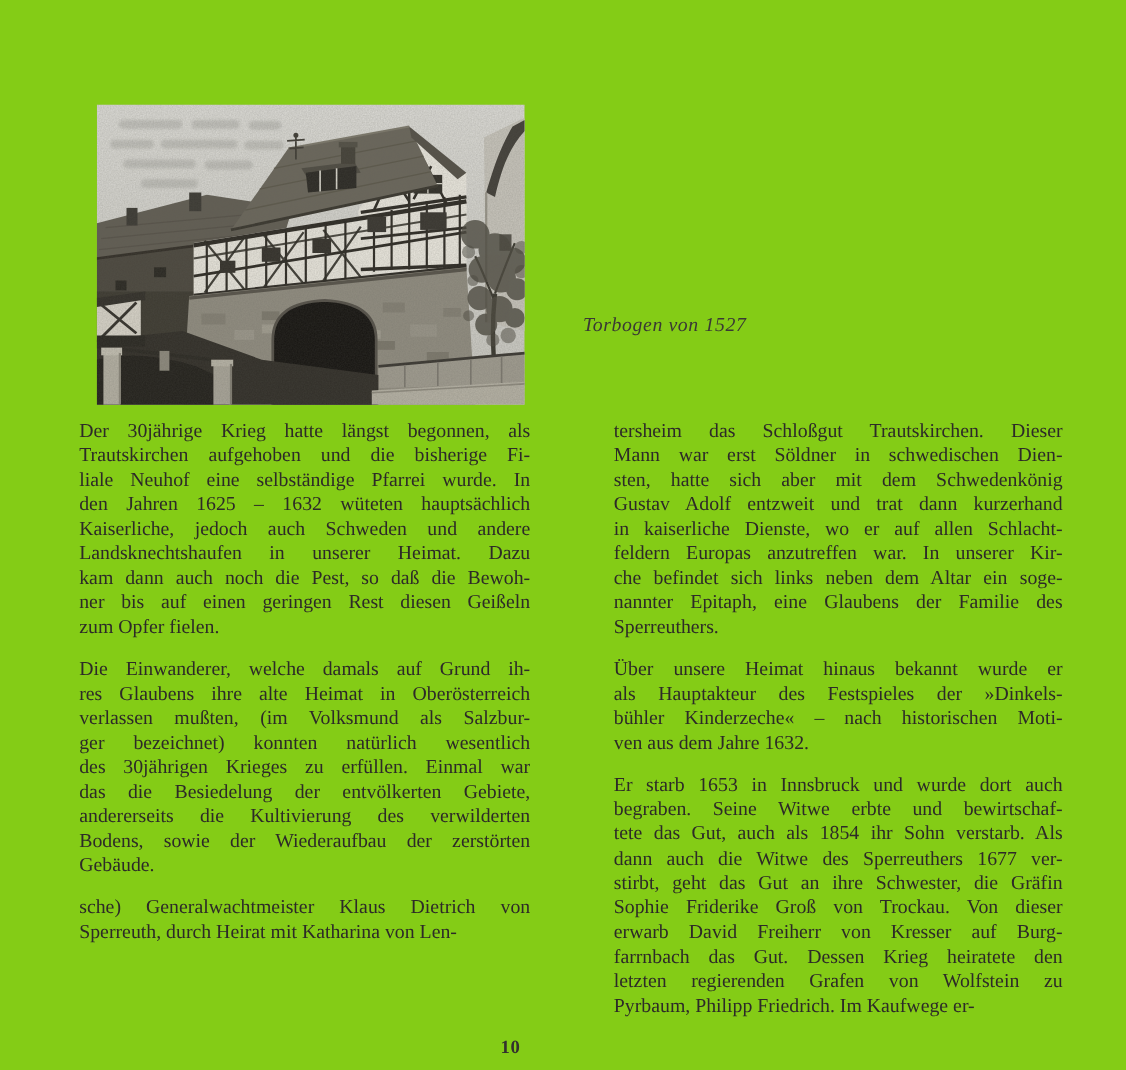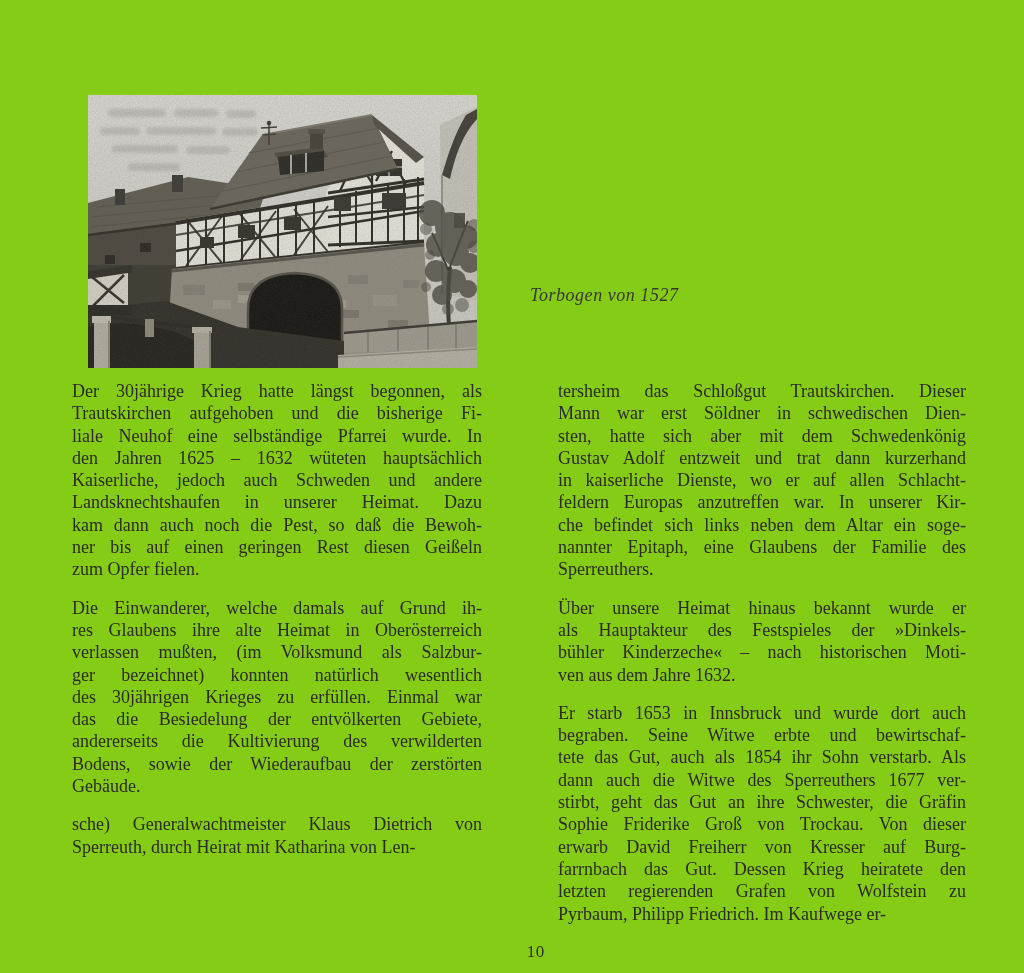--- a/index.html
+++ b/index.html
@@ -31,21 +31,21 @@
     text-align:justify;
     -moz-text-align-last:justify;
     text-align-last:justify;
   }
   .line.last{
     -moz-text-align-last:left;
     text-align-last:left;
   }
   .pageno{
     position:absolute;left:455px;top:942px;width:90px;
-    text-align:right;font-size:17px;color:#33302e;letter-spacing:.04em;
+    text-align:left;font-size:17px;color:#33302e;letter-spacing:.04em;font-weight:bold;
   }
 </style>
 </head>
 <body>
 
 <div class="page">
 
   <figure class="photo" role="img" aria-label="Schwarzweißfoto: Fachwerk-Torhaus mit rundbogigem Torbogen, links angrenzendes Gebäude, rechts Baum und Nachbarhaus">
     <svg width="389" height="273" viewBox="0 0 389 273" xmlns="http://www.w3.org/2000/svg">
       <defs>

